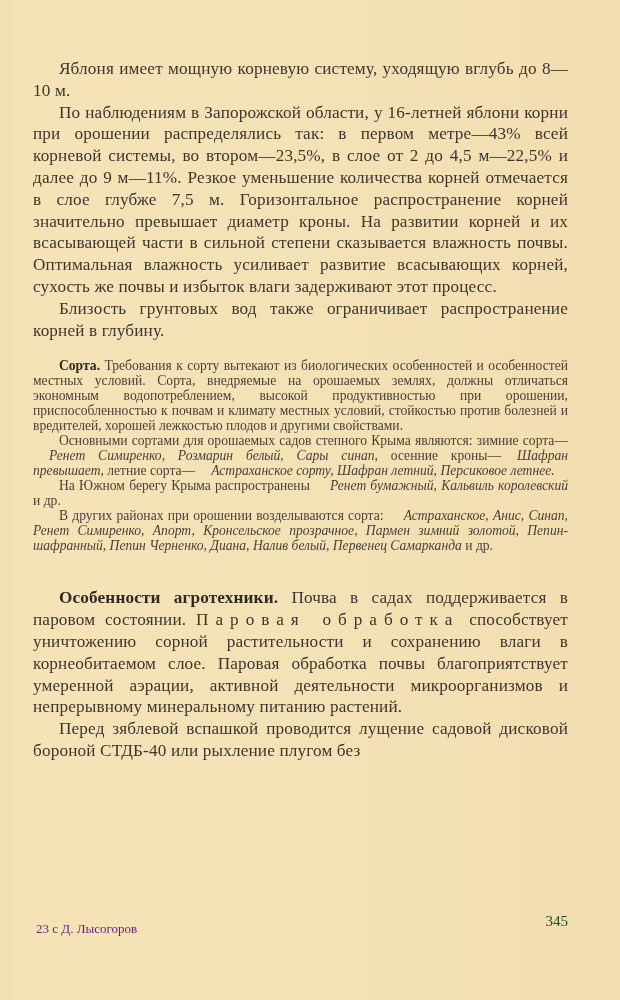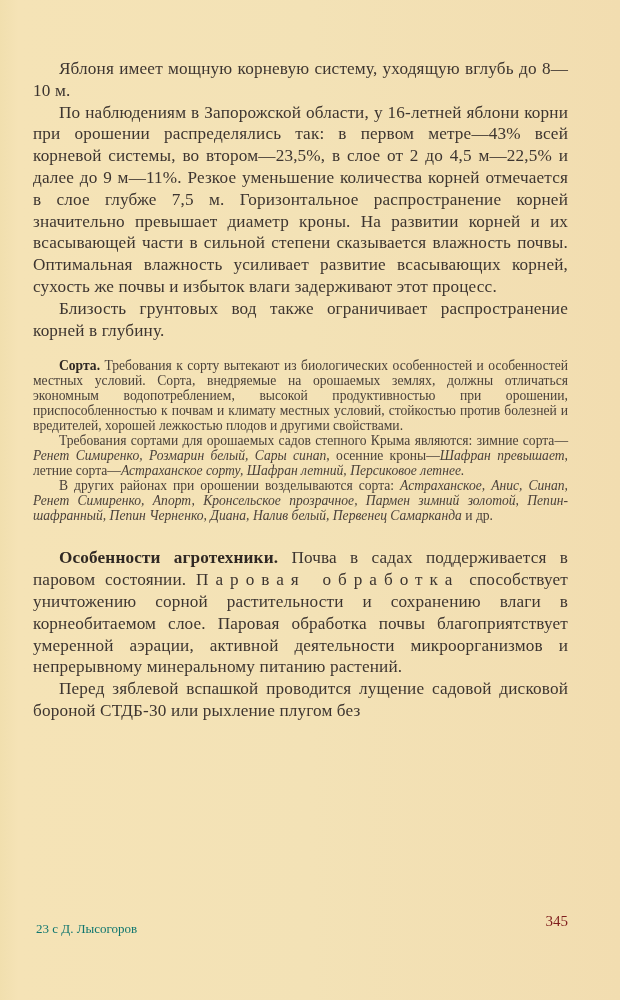--- a/index.html
+++ b/index.html
@@ -19,48 +19,49 @@
     letter-spacing: 0.15px;
   }
   .small {
     margin-top: 17px;
   }
   .small p {
     margin: 0; font-size: 13.6px; line-height: 15px;
     text-align: justify; text-indent: 26px; color: #4a413a;
   }
   .small b, .main b { color: #2f2823; }
-  i { font-style: italic; }
+  i { font-style: italic; margin-left: 16px; }
   .spaced { letter-spacing: 7px; }
-  .agro { margin-top: 24px; }
+  .agro { margin-top: 34px; }
   .footer {
     position: absolute; left: 36px; top: 921px; width: 532px;
-    font-size: 13px; color: #0f766e;
+    font-size: 13px; color: #701a75;
   }
   .pagenum {
     position: absolute; right: 52px; top: 913px;
-    font-size: 15px; color: #7f1d1d;
+    font-size: 15px; color: #14532d;
   }
 </style>
 </head>
 <body>
 
 <div class="page">
   <div class="main">
     <p>Яблоня имеет мощную корневую систему, уходящую вглубь до 8—10 м.</p>
     <p>По наблюдениям в Запорожской области, у 16-летней яблони корни при орошении распределялись так: в первом метре—43% всей корневой системы, во втором—23,5%, в слое от 2 до 4,5 м—22,5% и далее до 9 м—11%. Резкое уменьшение количества корней отмечается в слое глубже 7,5 м. Горизонтальное распространение корней значительно превышает диаметр кроны. На развитии корней и их всасывающей части в сильной степени сказывается влажность почвы. Оптимальная влажность усиливает развитие всасывающих корней, сухость же почвы и избыток влаги задерживают этот процесс.</p>
     <p>Близость грунтовых вод также ограничивает распространение корней в глубину.</p>
   </div>
 
   <div class="small">
     <p><b>Сорта.</b> <span>Требования к сорту вытекают из биологических особенностей и особенностей местных условий. Сорта, внедряемые на орошаемых землях, должны отличаться экономным водопотреблением, высокой продуктивностью при орошении, приспособленностью к почвам и климату местных условий, стойкостью против болезней и вредителей, хорошей лежкостью плодов и другими свойствами.</span></p>
-    <p><span>Требования сортами для орошаемых садов степного Крыма являются: зимние сорта—</span><i>Ренет Симиренко, Розмарин белый, Сары синап</i><span>, осенние кроны—</span><i>Шафран превышает</i><span>, летние сорта—</span><i>Астраханское сорту, Шафран летний, Персиковое летнее.</i></p>
+    <p><span>Основными сортами для орошаемых садов степного Крыма являются: зимние сорта—</span><i>Ренет Симиренко, Розмарин белый, Сары синап</i><span>, осенние кроны—</span><i>Шафран превышает</i><span>, летние сорта—</span><i>Астраханское сорту, Шафран летний, Персиковое летнее.</i></p>
+    <p><span>На Южном берегу Крыма распространены </span><i>Ренет бумажный, Кальвиль королевский</i><span> и др.</span></p>
     <p><span>В других районах при орошении возделываются сорта: </span><i>Астраханское, Анис, Синап, Ренет Симиренко, Апорт, Кронсельское прозрачное, Пармен зимний золотой, Пепин-шафранный, Пепин Черненко, Диана, Налив белый, Первенец Самарканда</i><span> и др.</span></p>
   </div>
 
   <div class="main agro">
     <p><b>Особенности агротехники.</b><span> Почва в садах поддерживается в паровом состоянии. </span><span class="spaced">Паровая обработка</span><span> способствует уничтожению сорной растительности и сохранению влаги в корнеобитаемом слое. Паровая обработка почвы благоприятствует умеренной аэрации, активной деятельности микроорганизмов и непрерывному минеральному питанию растений.</span></p>
-    <p>Перед зяблевой вспашкой проводится лущение садовой дисковой бороной СТДБ-30 или рыхление плугом без</p>
+    <p>Перед зяблевой вспашкой проводится лущение садовой дисковой бороной СТДБ-40 или рыхление плугом без</p>
   </div>
 </div>
 
 <div class="pagenum">345</div>
 <div class="footer">23 с Д. Лысогоров</div>
 
 </body></html>

